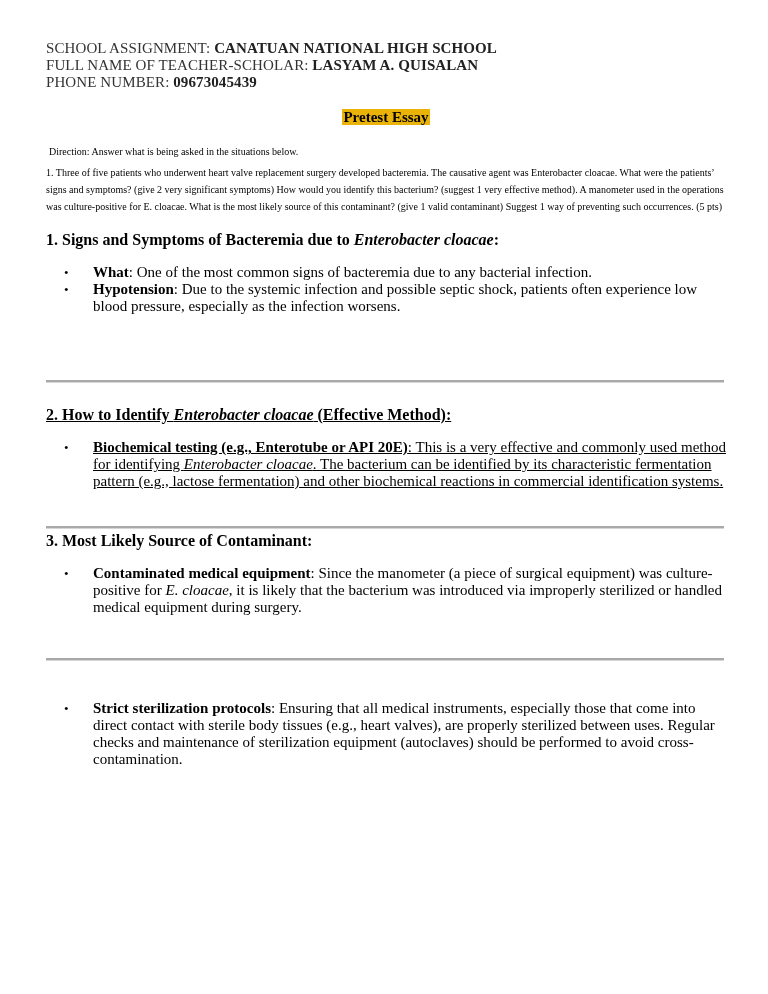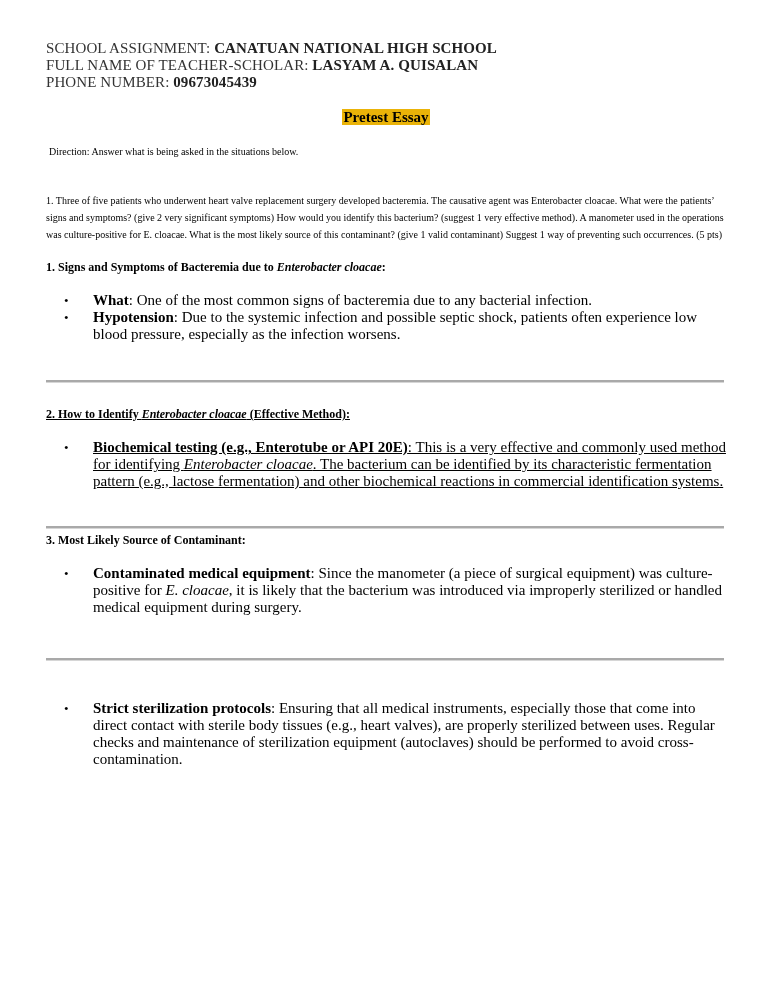--- a/index.html
+++ b/index.html
@@ -5,22 +5,22 @@
   html, body { margin: 0; padding: 0; background: #ffffff; }
   body { width: 768px; height: 994px; position: relative; overflow: hidden;
          font-family: "Liberation Serif", "DejaVu Serif", serif; color: #000; }
   .page { position: absolute; left: 46px; top: 40px; width: 680px; }
   .hdr { font-size: 15px; line-height: 17px; color: #333; letter-spacing: 0.1px; }
   .hdr b { color: #222; }
   .title-wrap { text-align: center; margin-top: 17px; height: 17px; }
   .title { background: #eab308; font-weight: bold; font-size: 15px; line-height: 16px; padding: 0 1px; }
   p { margin: 0; font-size: 10px; line-height: 17px; }
   .direction { margin-top: 18px; padding-left: 3px; }
-  .question { margin-top: 32px; }
-  h3 { margin: 0; font-size: 12px; line-height: 17px; font-weight: bold; }
+  .question { margin-top: 4px; }
+  h3 { margin: 0; font-size: 16px; line-height: 17px; font-weight: bold; }
   .h1 { margin-top: 16px; }
   ul { margin: 16px 0 0 0; padding: 0; list-style: none; }
   li { position: relative; padding-left: 47px; font-size: 15px; line-height: 17px; }
   li .bullet { position: absolute; left: 18px; top: 0; font-size: 13px; }
   hr.rule { border: none; height: 2px; background: #a9a9a9; border-bottom: 1px solid #d6d6d6;
             margin: 0; width: 678px; position: absolute; left: 0; }
   .section { position: absolute; left: 0; width: 680px; }
   i { font-style: italic; }
 </style>
 </head>

